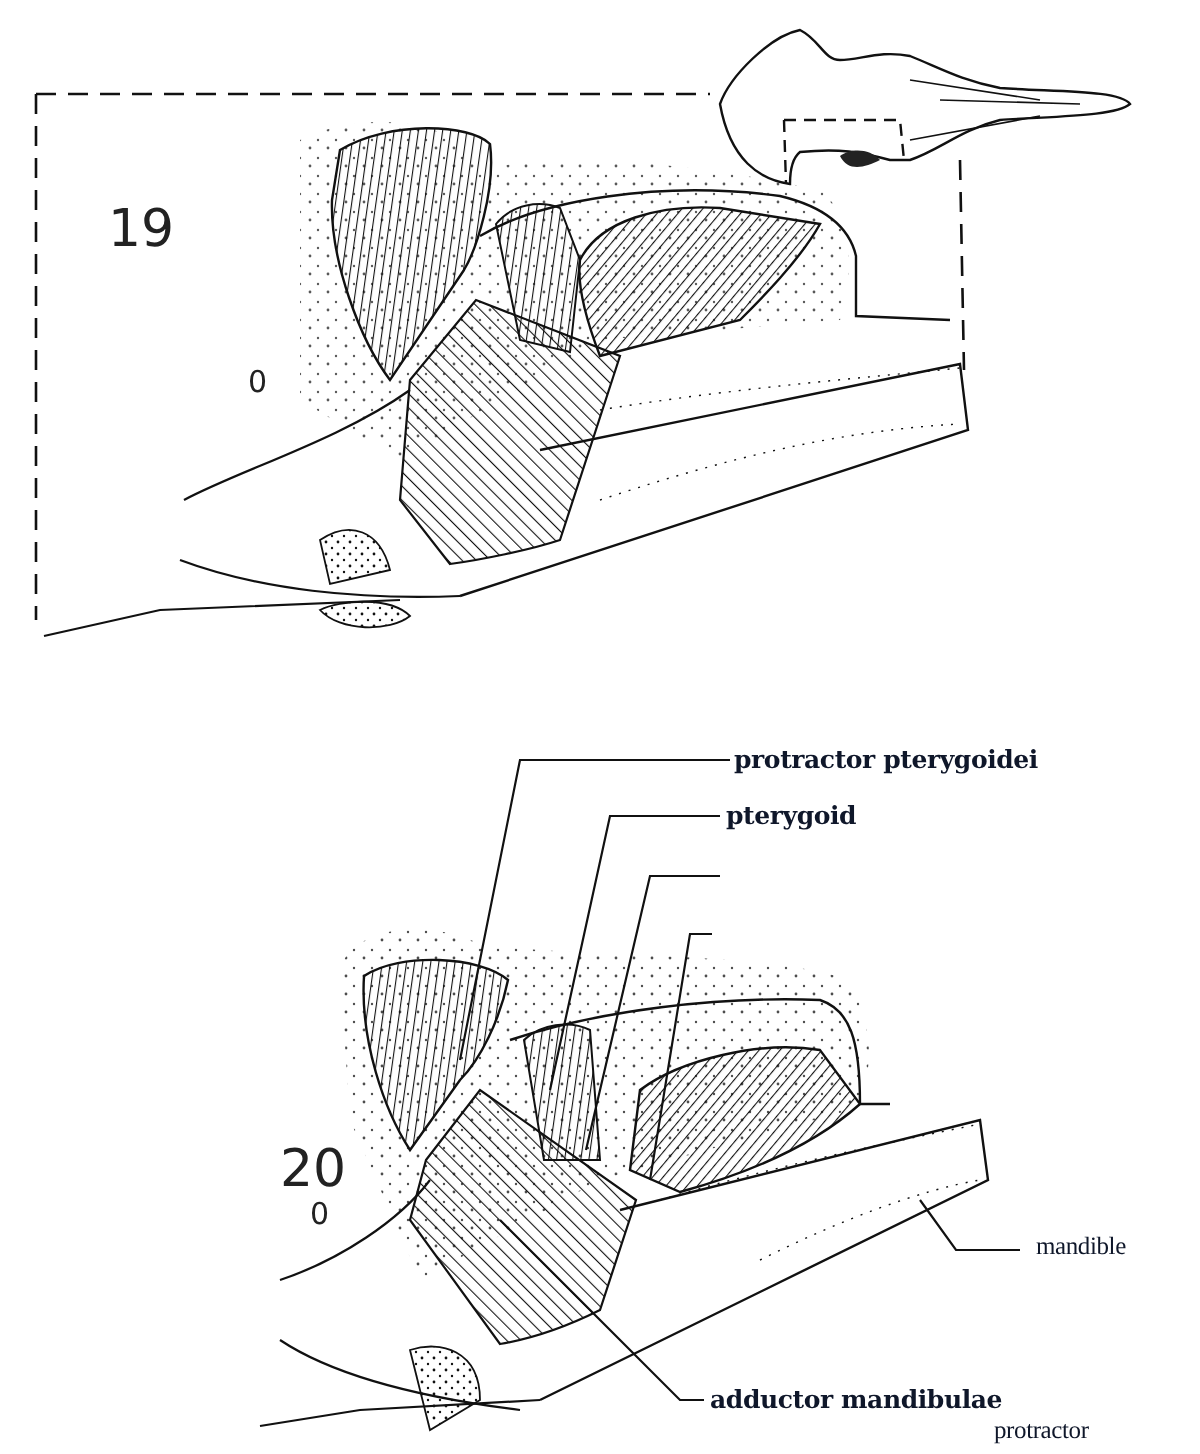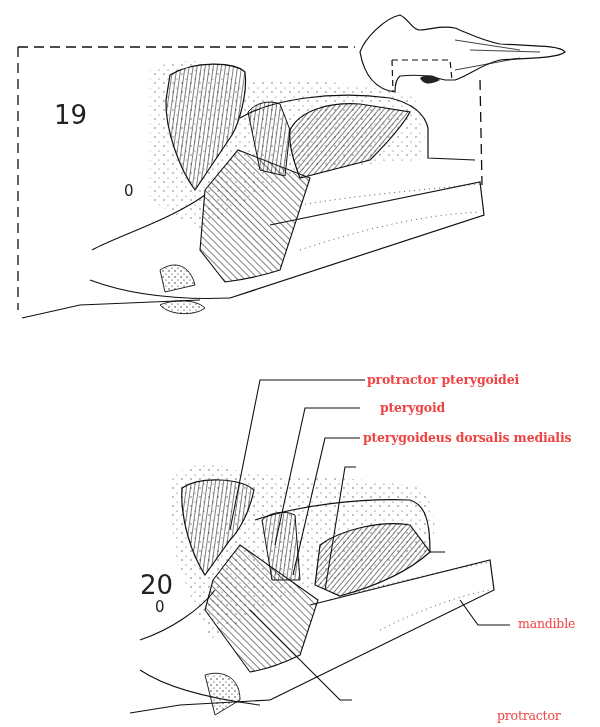--- a/index.html
+++ b/index.html
@@ -1,19 +1,19 @@
 <!DOCTYPE html>
 <html><head>
 <meta charset="utf-8">
 <style>
   html, body { margin: 0; padding: 0; background: #ffffff; }
   body { width: 600px; height: 727px; position: relative; overflow: hidden; font-family: "DejaVu Serif", serif; color: #111; }
   #canvas { position: absolute; left: 0; top: 0; width: 600px; height: 527px; }
-  .lbl { position: absolute; font-family: "DejaVu Serif", serif; font-size: 12.5px; font-weight: bold; color: #ef4444; white-space: nowrap; letter-spacing: -0.2px; }
-  .lbl.light { font-weight: normal; }
+  .lbl { position: absolute; font-family: "DejaVu Serif", serif; font-size: 12.5px; font-weight: bold; color: #0f172a; white-space: nowrap; letter-spacing: -0.2px; }
+  .lbl.light { font-weight: normal; font-family: Liberation Serif, serif; }
   .fignum { position: absolute; font-family: "DejaVu Sans", sans-serif; font-size: 26px; color: #222; }
   .eye { position: absolute; font-family: "DejaVu Sans", sans-serif; font-size: 15px; color: #222; }
 </style>
 </head>
 <body>
 
 <div id="canvas">
   <svg width="600" height="727" viewBox="0 0 600 727" xmlns="http://www.w3.org/2000/svg">
     <defs>
       <pattern id="hatchV" width="4" height="4" patternUnits="userSpaceOnUse" patternTransform="rotate(8)">
@@ -108,17 +108,17 @@
   
   <div class="fignum" style="left:54px; top:100px;">19</div>
   <div class="eye" style="left:124px; top:182px;">0</div>
 
   
   <div class="fignum" style="left:140px; top:570px;">20</div>
   <div class="eye" style="left:155px; top:598px;">0</div>
 
   
   <div class="lbl" style="left:367px; top:372px;">protractor pterygoidei</div>
-  <div class="lbl" style="left:380px; top:400px;">pterygoid</div>
-  <div class="lbl" style="left:363px; top:430px;">pterygoideus dorsalis medialis</div>
+  <div class="lbl" style="left:363px; top:400px;">pterygoid</div>
   <div class="lbl light" style="left:518px; top:616px;">mandible</div>
+  <div class="lbl" style="left:355px; top:692px;">adductor mandibulae</div>
   <div class="lbl light" style="left:497px; top:708px;">protractor</div>
 </div>
 
 </body></html>

